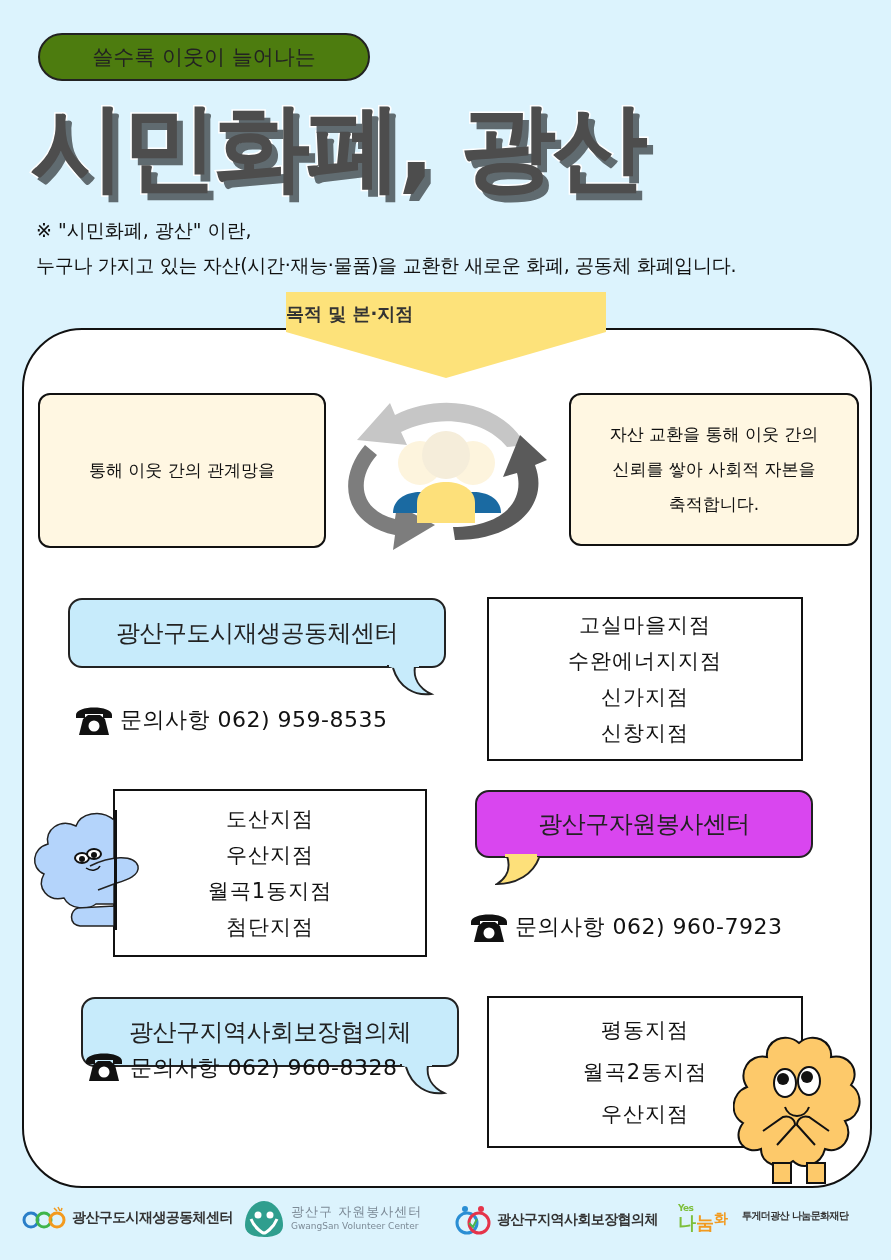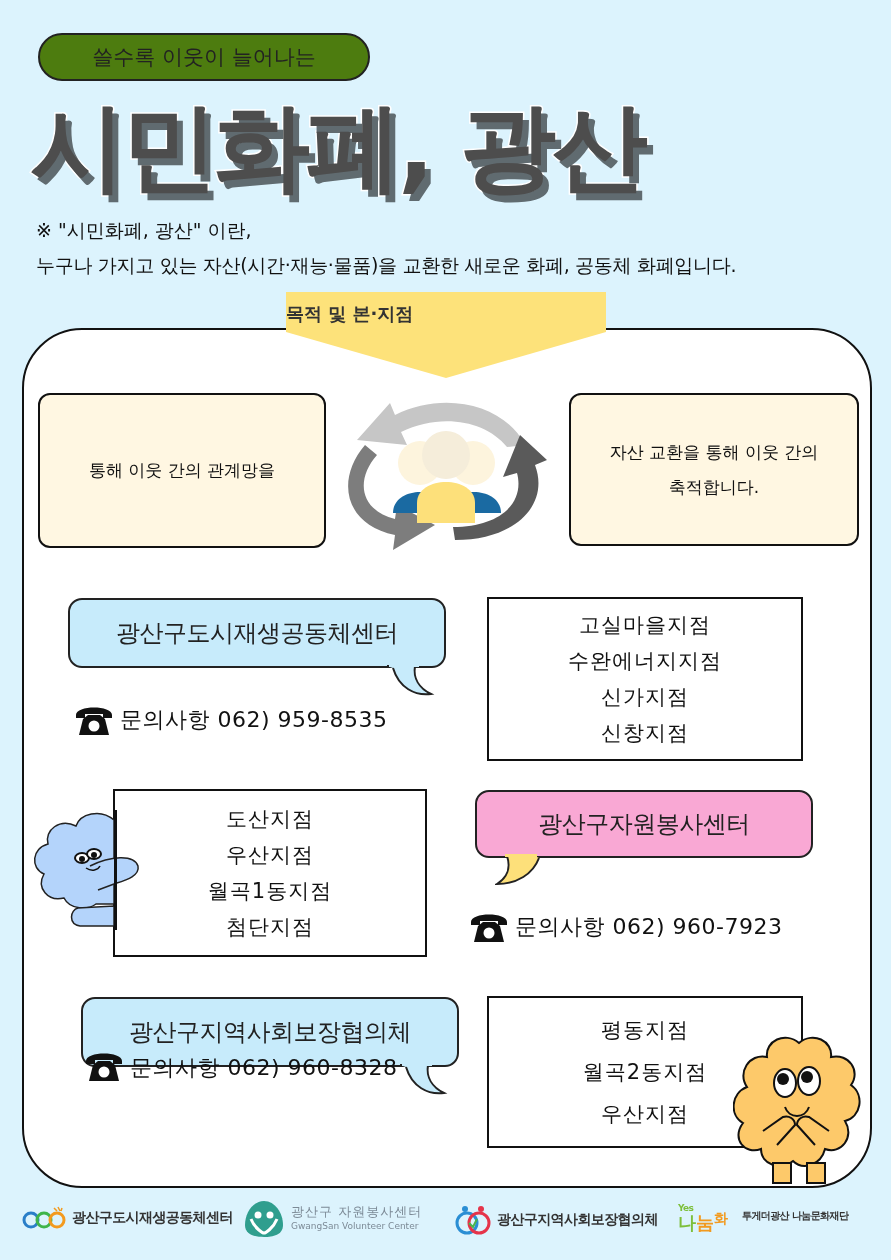--- a/index.html
+++ b/index.html
@@ -54,21 +54,21 @@
 
   .exchange-icon { left: 335px; top: 385px; width: 220px; height: 172px; }
 
   
   .bubble {
     border: 2px solid #222; border-radius: 14px;
     display: flex; align-items: center; justify-content: center;
     font-size: 24px; color: #222; letter-spacing: -0.5px;
   }
   .bubble-blue { background: #c7ebfb; }
-  .bubble-yellow { background: #f9a8d4; }
+  .bubble-yellow { background: #d946ef; }
   .b1 { left: 68px; top: 598px; width: 378px; height: 70px; }
   .b2 { left: 475px; top: 790px; width: 338px; height: 68px; }
   .b3 { left: 81px; top: 997px; width: 378px; height: 70px; }
   .tail { width: 60px; height: 34px; }
 
   .phone {
     display: flex; align-items: center; gap: 6px;
     font-size: 22px; color: #111; letter-spacing: 0.5px;
   }
   .p1 { left: 74px; top: 703px; }
@@ -120,20 +120,21 @@
 <div class="abs banner-text">목적 및 본·지점</div>
 
 <div class="abs cream-box box-left">
   <div>
     <div>통해 이웃 간의 관계망을</div>
   </div>
 </div>
 <div class="abs cream-box box-right">
   <div>
     <div>자산 교환을 통해 이웃 간의</div>
+    <div>신뢰를 쌓아 사회적 자본을</div>
     <div>축적합니다.</div>
   </div>
 </div>
 
 <svg class="abs exchange-icon" viewBox="0 0 220 172">
 
   <path d="M190 60 C170 20 110 5 60 30 L55 18 L22 55 L72 60 L66 47 C105 28 150 35 172 62 Z" fill="#c6c6c6"></path>
 
   <path d="M30 60 C0 95 10 140 60 150 L58 165 L100 140 L62 120 L60 134 C25 125 20 95 42 70 Z" fill="#7d7d7d"></path>
 

